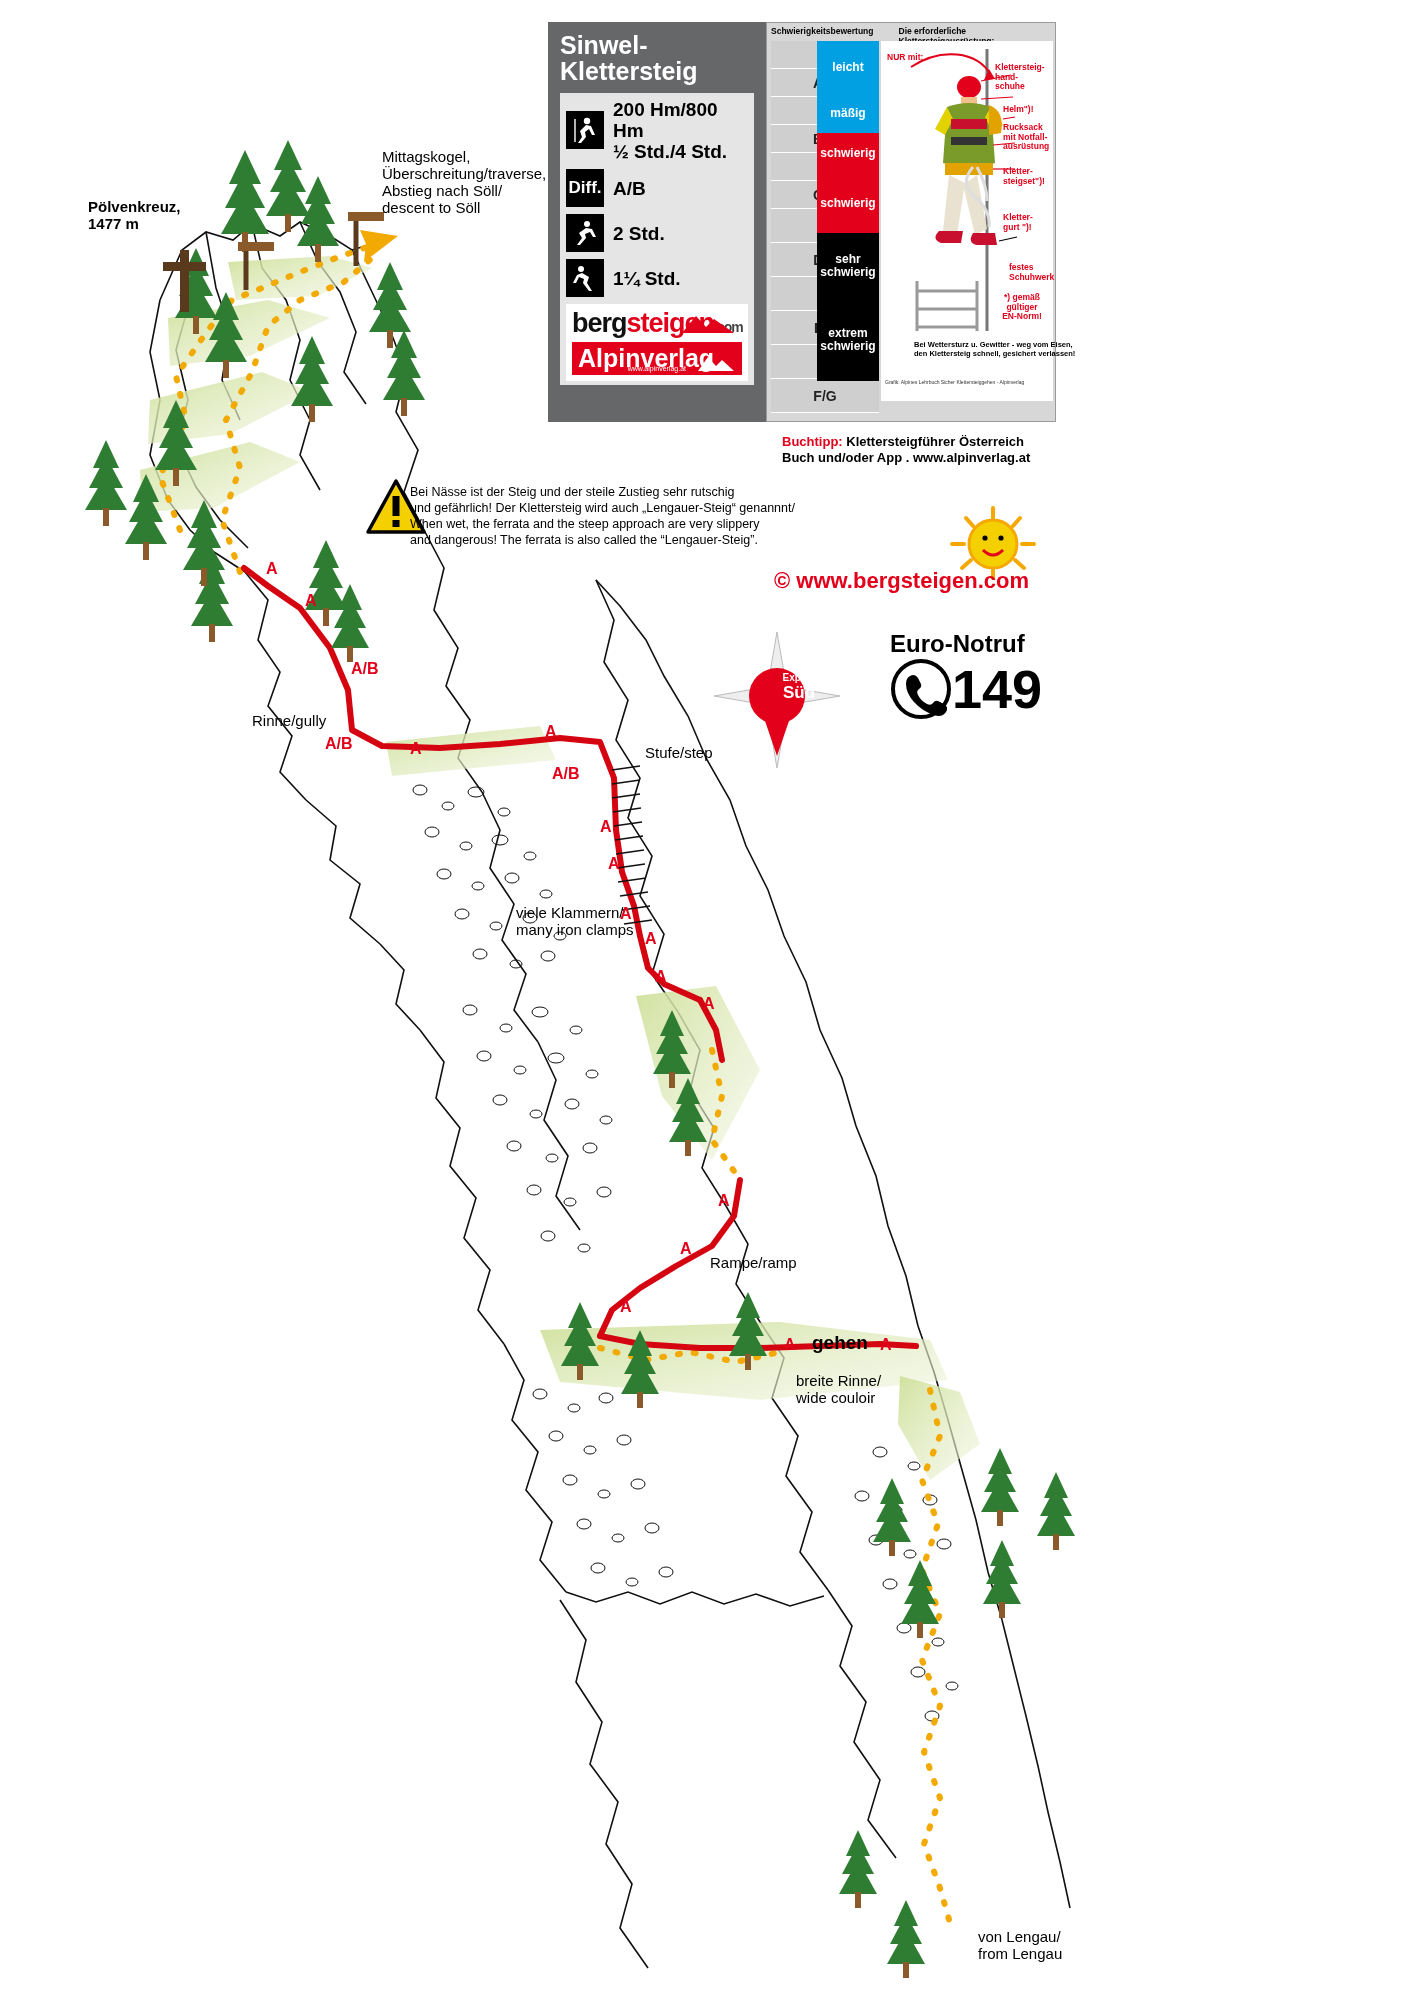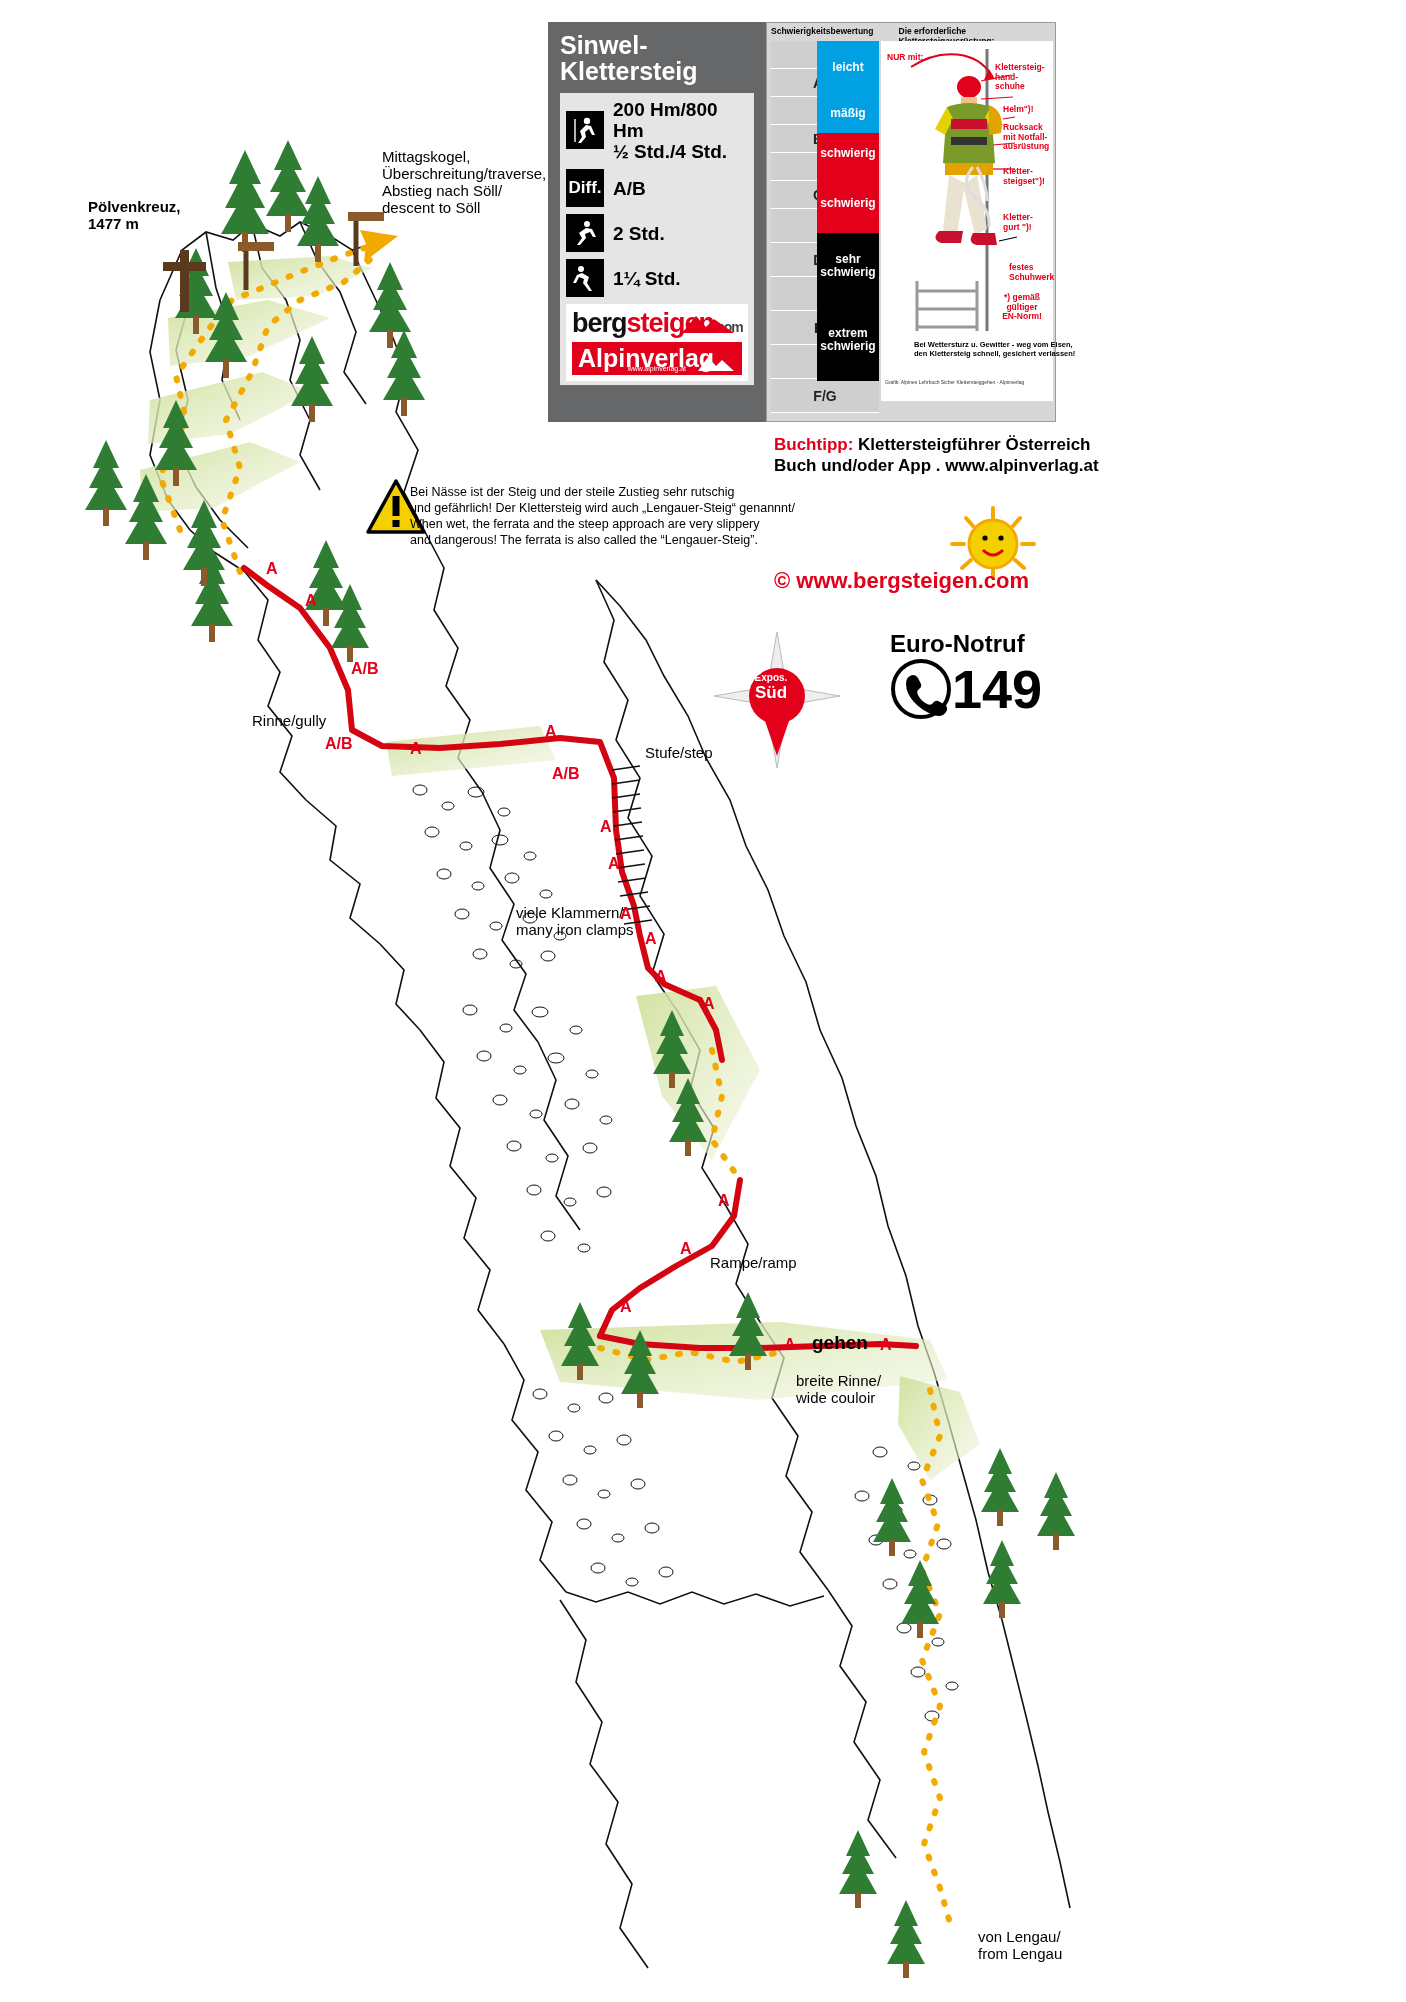--- a/index.html
+++ b/index.html
@@ -32,33 +32,33 @@
   .lvl.maessig{background:#00a0e3;height:40px;}
   .lvl.schwierig1{background:#e2001a;height:40px;}
   .lvl.schwierig2{background:#e2001a;height:60px;}
   .lvl.sehr{background:#000;height:66px;}
   .lvl.extrem{background:#000;height:82px;}
   #equip{position:absolute;left:114px;top:18px;width:172px;height:360px;background:#fff;}
   .eqlbl{position:absolute;font-size:8.5px;font-weight:bold;color:#e2001a;line-height:1.12;}
   .eqnote{position:absolute;font-size:7.5px;color:#000;font-weight:bold;line-height:1.15;margin-left:35px;}
   .eqcred{position:absolute;font-size:5px;color:#333;}
   
-  .txt{font-size:17px;color:#000;line-height:1.25;}
+  .txt{font-size:13px;color:#000;line-height:1.25;margin-left:8px;}
   .bold{font-weight:bold;}
   .red{color:#e2001a;}
   .small{font-size:12.5px;line-height:1.28;}
   .lbl{font-size:15px;color:#000;}
   .grade{position:absolute;color:#e2001a;font-weight:bold;font-size:16px;}
   .warnbox{position:absolute;left:366px;top:478px;width:60px;height:58px;}
   #copy{position:absolute;left:774px;top:568px;font-size:22px;font-weight:bold;color:#e2001a;}
   #notruf{position:absolute;left:890px;top:630px;text-align:left;}
   #notruf .t{font-size:24px;font-weight:bold;}
   #notruf .n{font-size:54px;font-weight:bold;line-height:1;}
   .compass{position:absolute;left:712px;top:630px;width:130px;height:140px;}
-  .expos{position:absolute;left:742px;top:672px;width:58px;text-align:center;color:#fff;font-weight:bold;}
+  .expos{position:absolute;left:770px;top:672px;width:58px;text-align:center;color:#fff;font-weight:bold;}
   .expos .e{font-size:10px;}
   .expos .s{font-size:17px;}
 </style>
 </head>
 <body>
 
 <svg class="abs" style="left:0;top:0;" width="1406" height="2002" viewBox="0 0 1406 2002">
   <defs>
     <linearGradient id="meadow" x1="0" y1="0" x2="1" y2="1">
       <stop offset="0%" stop-color="#cfe09a" stop-opacity="0.95"></stop>

